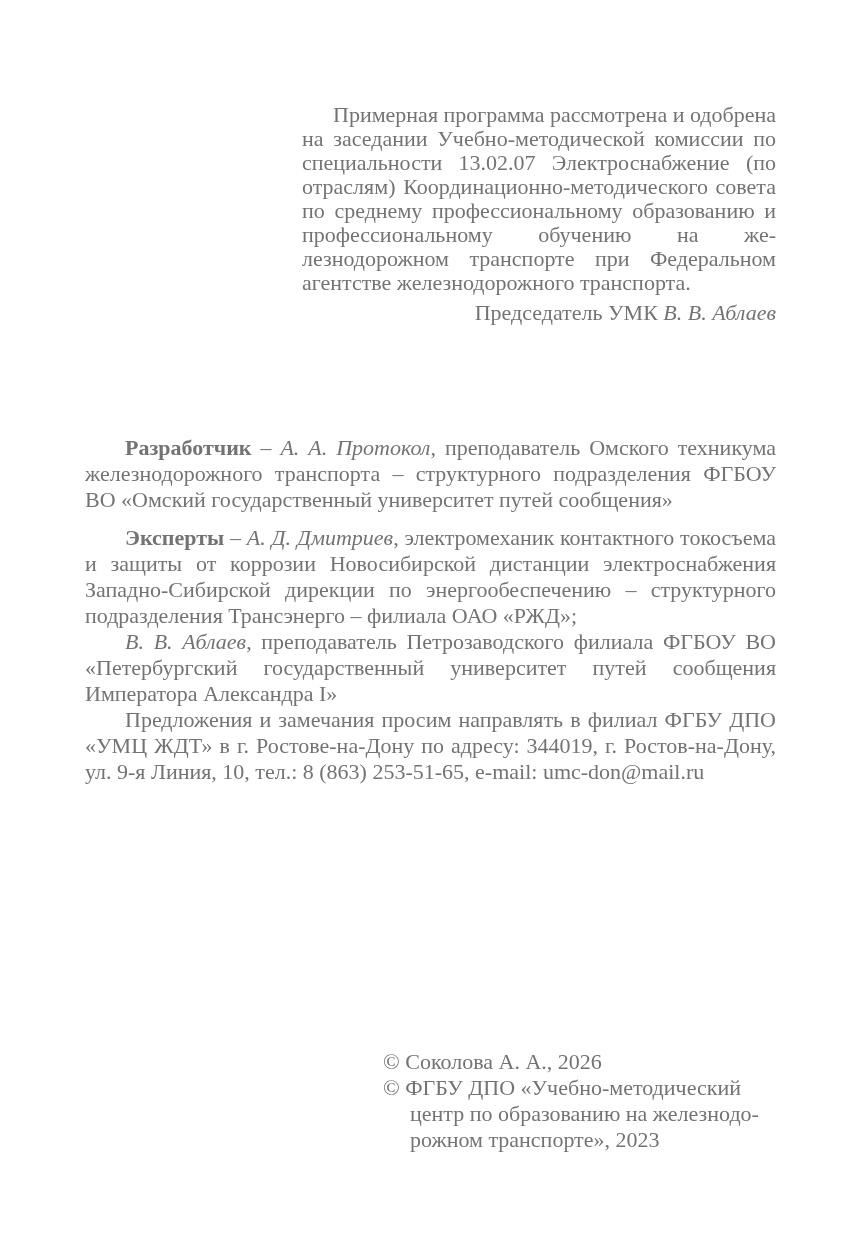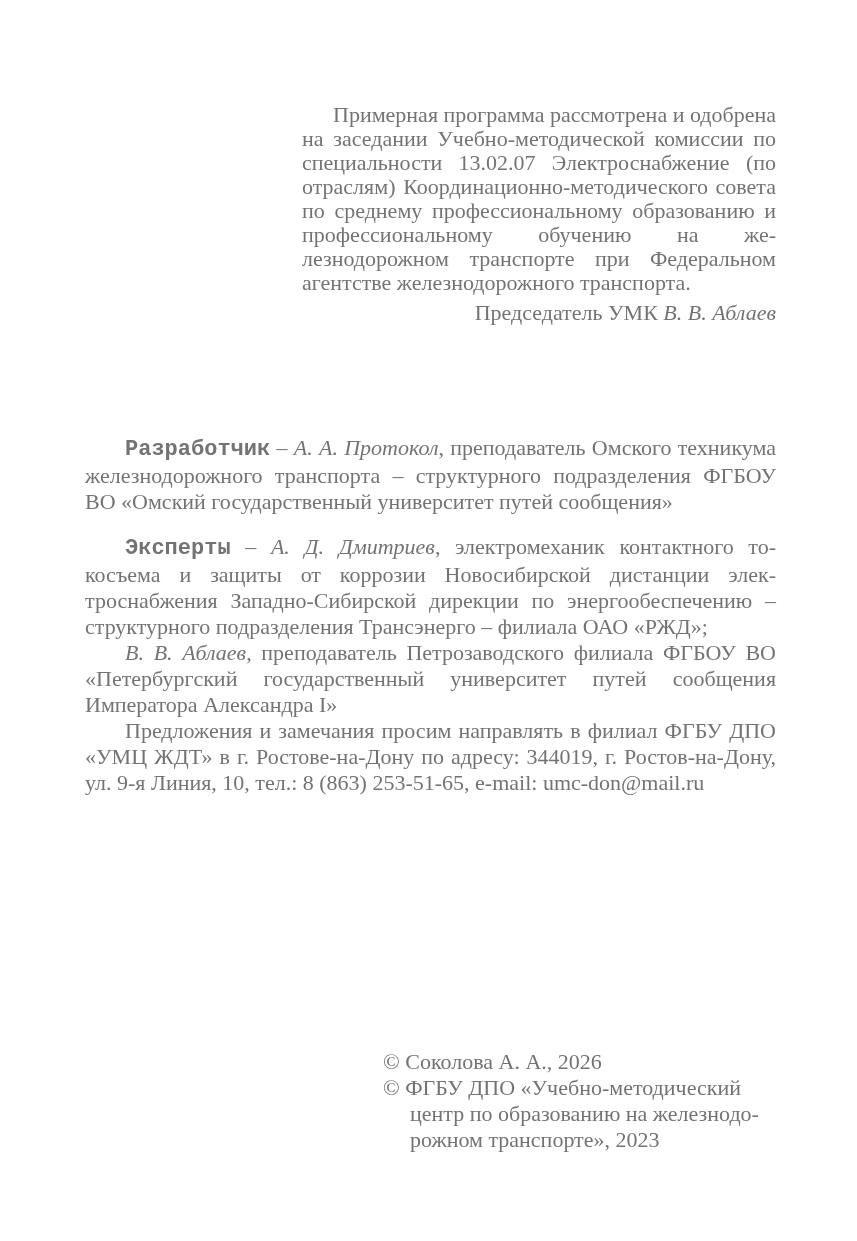--- a/index.html
+++ b/index.html
@@ -42,23 +42,23 @@
     left: 85px;
     top: 435px;
     width: 691px;
     font-size: 22px;
     line-height: 26px;
   }
   .para {
     text-align: justify;
     text-indent: 40px;
   }
-  .para.gap-small { margin-top: 19px; }
+  .para.gap-small { margin-top: 12px; }
   .para.gap-large { }
-  .b { font-weight: bold; font-family: Liberation Mono, monospace; }
+  .b { font-weight: bold; }
   .i { font-style: italic; }
   
   .copyright-block {
     position: absolute;
     left: 383px;
     top: 1010px;
     width: 396px;
     font-size: 22px;
     line-height: 26px;
     margin-top: 39px;

